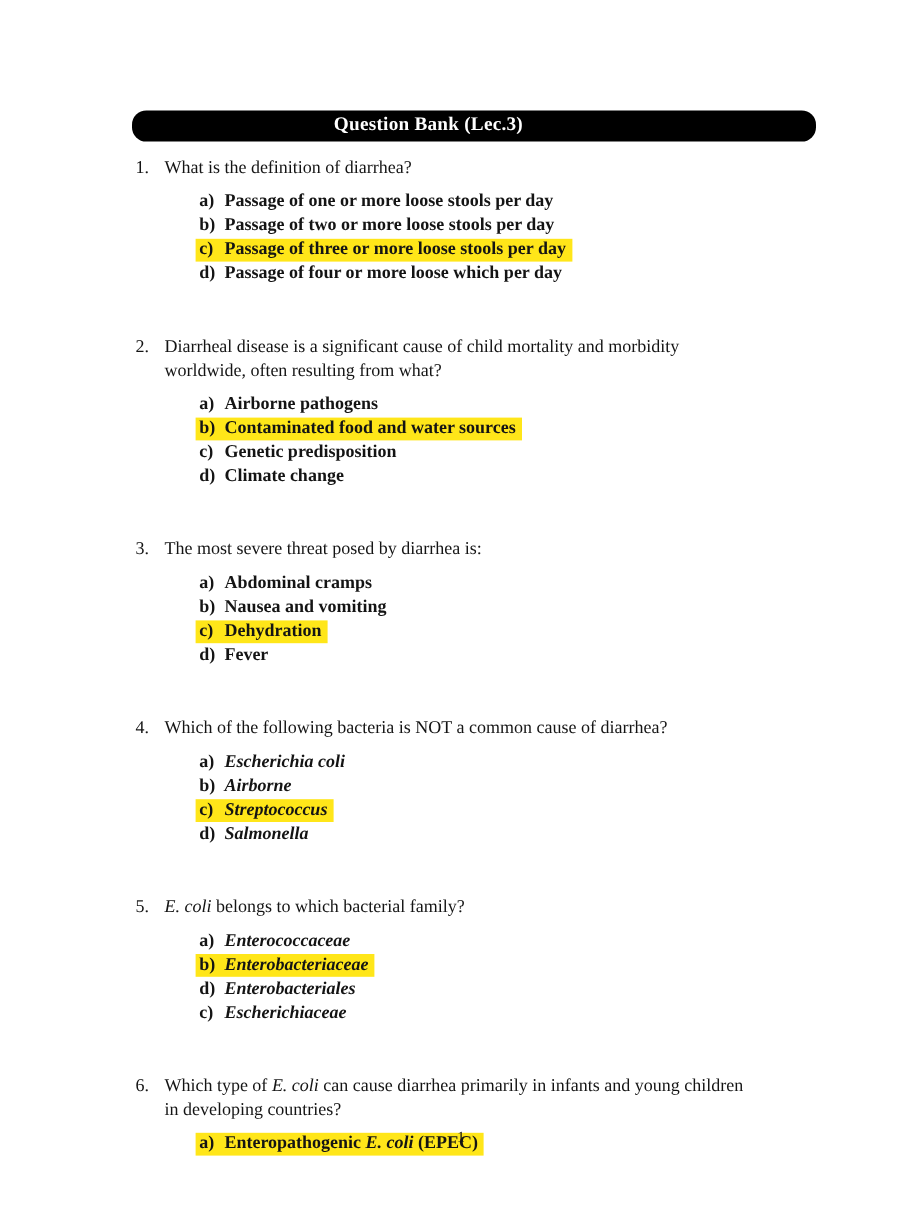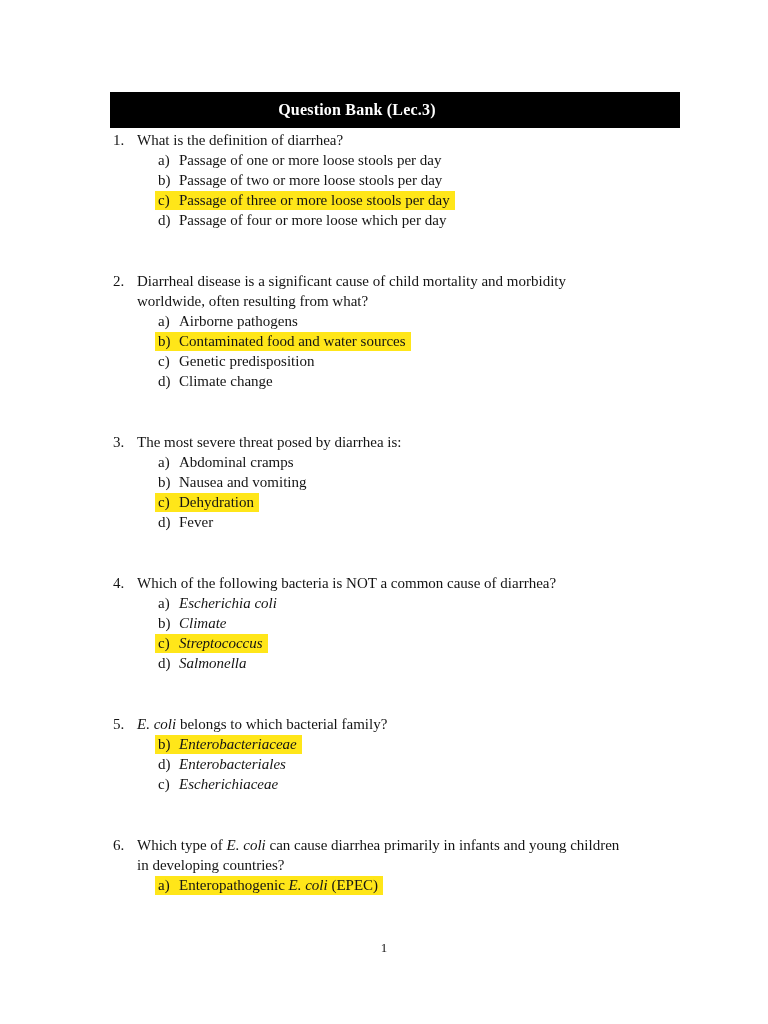--- a/index.html
+++ b/index.html
@@ -17,22 +17,23 @@
     background: #ffffff;
     font-family: "Liberation Serif", "DejaVu Serif", serif;
     color: var(--text-color);
     overflow: hidden;
   }
   .header-bar {
     position: absolute;
     left: 110px;
     top: 92px;
     width: 570px;
-    height: 36px;
+    height: 26px;
     background: var(--bar-color);
+    border-radius: 12px;
   }
   .header-title {
     position: absolute;
     top: 50%;
     left: 0;
     width: 100%;
     transform: translateY(-52%) translateX(-38px);
     text-align: center;
     color: var(--bar-text);
     font-weight: bold;
@@ -54,22 +55,23 @@
   .question {
     margin: 0 0 41px 0;
     font-size: 15px;
     line-height: 20px;
   }
   .q-line { display: flex; }
   .q-num { width: 24px; flex: none; }
   .q-text { flex: 1; }
   .options {
     list-style: none;
-    margin: 0;
+    margin: 8px;
     padding: 0 0 0 45px;
+    font-weight: bold;
   }
   .option { height: 20px; white-space: nowrap; }
   .opt-inner { display: inline; }
   .opt-inner.hl {
     background: var(--hl-color);
     padding: 1px 5px 2px 3px;
     margin-left: -3px;
   }
   .opt-letter { display: inline-block; width: 21px; }
   em { font-style: italic; }
@@ -132,31 +134,32 @@
             <li class="option"><span class="opt-inner"><span class="opt-letter">d)</span><span><span>Fever</span></span></span></li>
           </ol>
         </li>
         <li class="question">
           <div class="q-line">
             <span class="q-num">4.</span>
             <span class="q-text"><span>Which of the following bacteria is NOT a common cause of diarrhea?</span></span>
           </div>
           <ol class="options">
             <li class="option"><span class="opt-inner"><span class="opt-letter">a)</span><span><em>Escherichia coli</em></span></span></li>
-            <li class="option"><span class="opt-inner"><span class="opt-letter">b)</span><span><em>Climate</em></span></span></li>
+            <li class="option"><span class="opt-inner"><span class="opt-letter">b)</span><span><em>Airborne</em></span></span></li>
             <li class="option"><span class="opt-inner hl"><span class="opt-letter">c)</span><span><em>Streptococcus</em></span></span></li>
             <li class="option"><span class="opt-inner"><span class="opt-letter">d)</span><span><em>Salmonella</em></span></span></li>
           </ol>
         </li>
         <li class="question">
           <div class="q-line">
             <span class="q-num">5.</span>
             <span class="q-text"><em>E. coli</em><span> belongs to which bacterial family?</span></span>
           </div>
           <ol class="options">
+            <li class="option"><span class="opt-inner"><span class="opt-letter">a)</span><span><em>Enterococcaceae</em></span></span></li>
             <li class="option"><span class="opt-inner hl"><span class="opt-letter">b)</span><span><em>Enterobacteriaceae</em></span></span></li>
             <li class="option"><span class="opt-inner"><span class="opt-letter">d)</span><span><em>Enterobacteriales</em></span></span></li>
             <li class="option"><span class="opt-inner"><span class="opt-letter">c)</span><span><em>Escherichiaceae</em></span></span></li>
           </ol>
         </li>
         <li class="question">
           <div class="q-line">
             <span class="q-num">6.</span>
             <span class="q-text"><span>Which type of </span><em>E. coli</em><span> can cause diarrhea primarily in infants and young children</span></span>
           </div>

